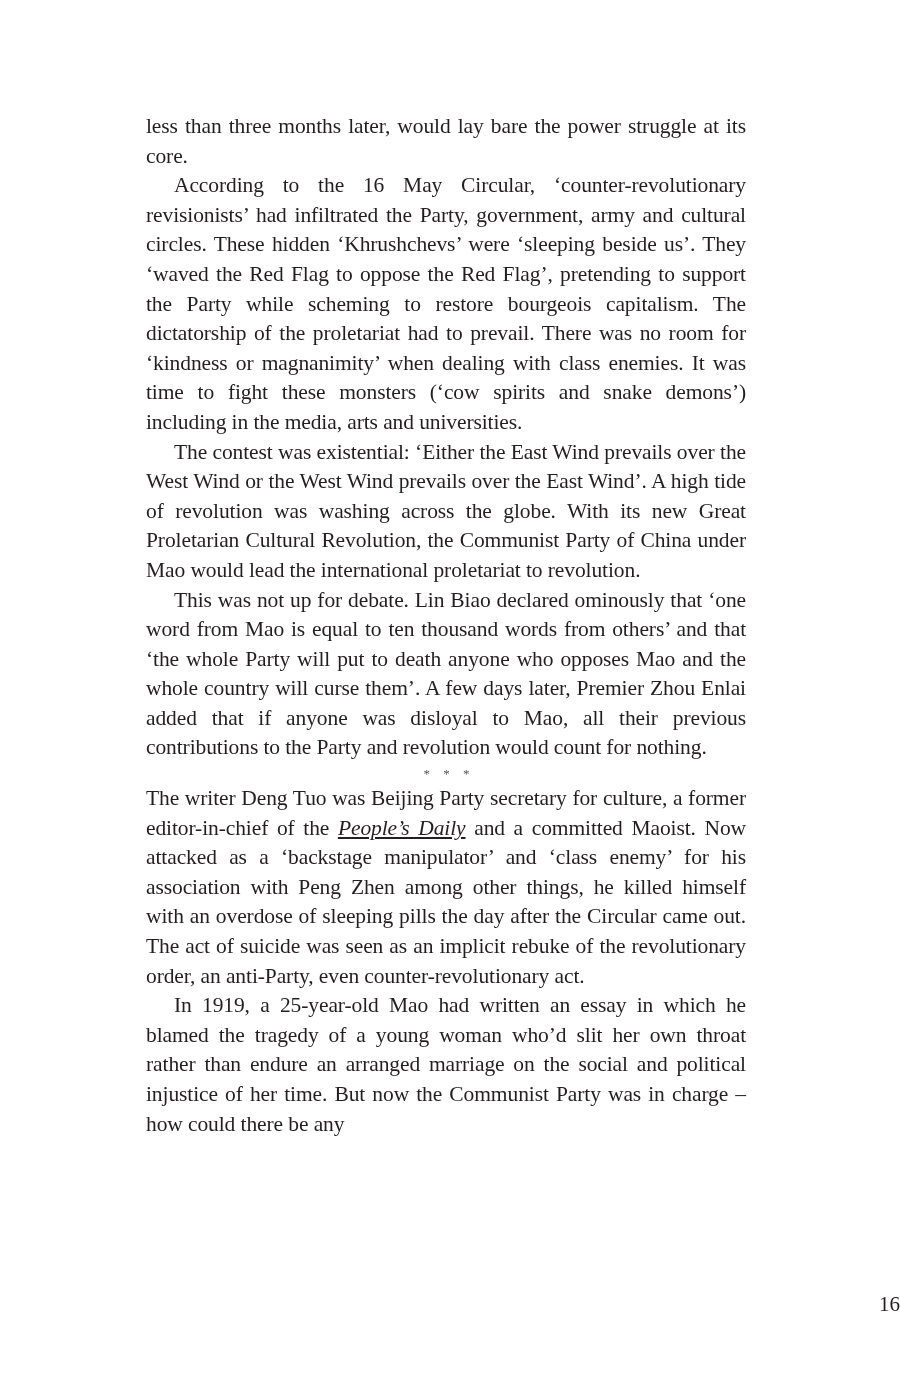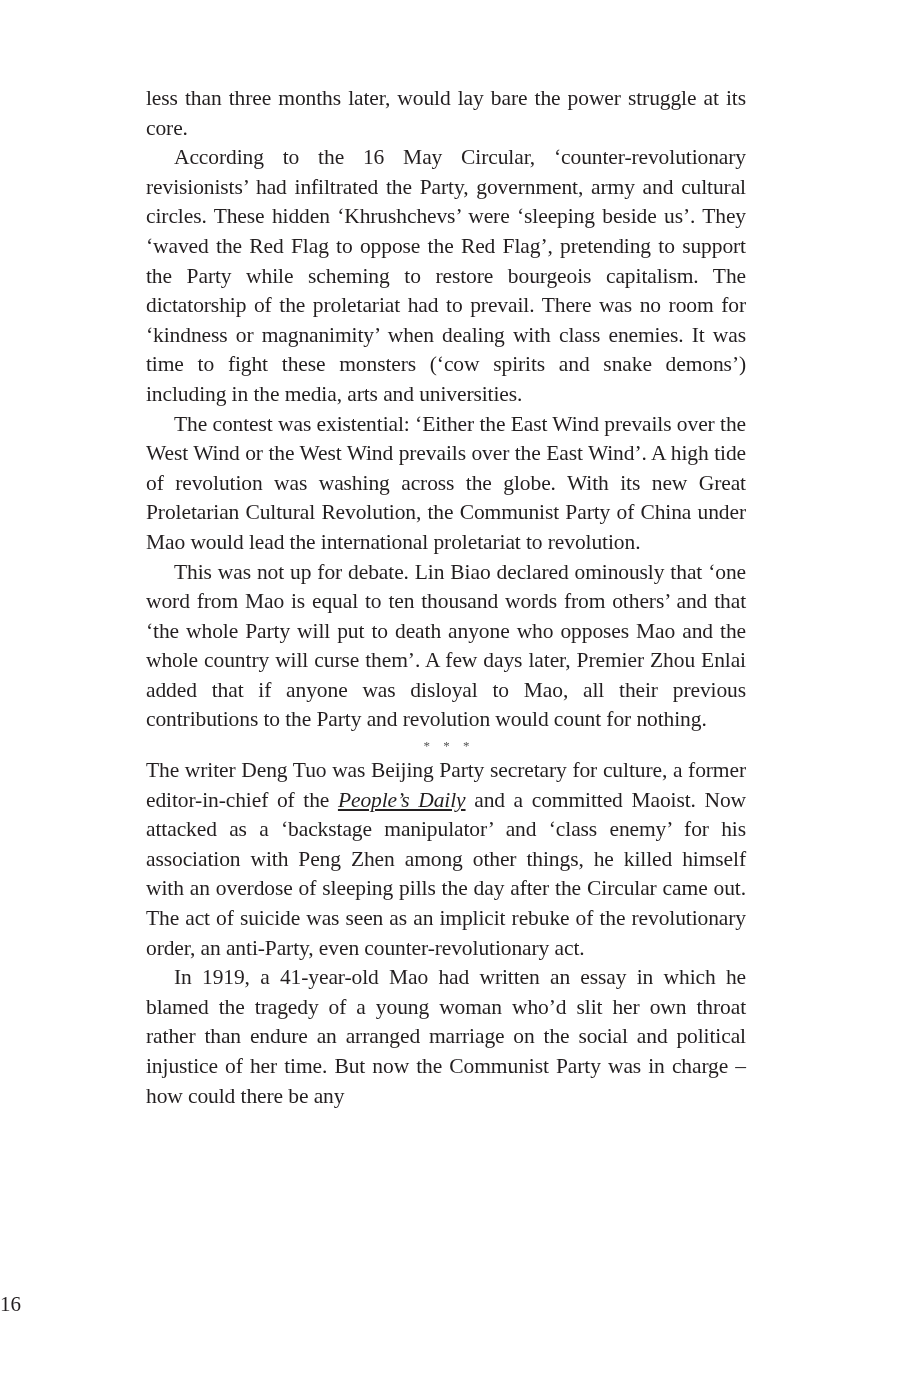--- a/index.html
+++ b/index.html
@@ -11,21 +11,21 @@
       width: 900px;
       height: 1390px;
       position: relative;
       overflow: hidden;
       font-family: "Liberation Serif", "DejaVu Serif", serif;
       color: #231f20;
     }
     .page {
       position: absolute;
       left: 146px;
-      top: 84px;
+      top: 112px;
       width: 600px;
     }
     .para {
       margin: 0;
       font-size: 21.5px;
       line-height: 29.6px;
       text-align: justify;
       text-align-last: left;
       hyphens: manual;
       letter-spacing: -0.1px;
@@ -41,36 +41,36 @@
       color: #555555;
       letter-spacing: 5px;
       margin: 1px 0 0 0;
       padding-left: 6px;
     }
     .folio {
       position: absolute;
       left: 0;
       width: 900px;
       top: 1292px;
-      text-align: left;
+      text-align: right;
       font-size: 21px;
       line-height: 24px;
       color: #231f20;
     }
     em { font-style: italic; text-decoration: underline; }
   </style>
 </head>
 <body>
 
 <div class="page">
   <p class="para">less than three months later, would lay bare the power struggle at its core.</p>
   <p class="para indent">According to the 16 May Circular, ‘counter-revolutionary revisionists’ had infiltrated the Party, government, army and cultural circles. These hidden ‘Khrushchevs’ were ‘sleeping beside us’. They ‘waved the Red Flag to oppose the Red Flag’, pretending to support the Party while scheming to restore bourgeois capitalism. The dictatorship of the proletariat had to prevail. There was no room for ‘kindness or magnanimity’ when dealing with class enemies. It was time to fight these monsters (‘cow spirits and snake demons’) including in the media, arts and universities.</p>
   <p class="para indent">The contest was existential: ‘Either the East Wind prevails over the West Wind or the West Wind prevails over the East Wind’. A high tide of revolution was washing across the globe. With its new Great Proletarian Cultural Revolution, the Communist Party of China under Mao would lead the international proletariat to revolution.</p>
   <p class="para indent">This was not up for debate. Lin Biao declared ominously that ‘one word from Mao is equal to ten thousand words from others’ and that ‘the whole Party will put to death anyone who opposes Mao and the whole country will curse them’. A few days later, Premier Zhou Enlai added that if anyone was dis­loyal to Mao, all their previous contributions to the Party and revolution would count for nothing.</p>
 
   <div class="ornament">* * *</div>
 
   <p class="para"><span>The writer Deng Tuo was Beijing Party secretary for culture, a former editor-in-chief of the </span><em>People’s Daily</em><span> and a commit­ted Maoist. Now attacked as a ‘backstage manipulator’ and ‘class enemy’ for his association with Peng Zhen among other things, he killed himself with an overdose of sleeping pills the day after the Circular came out. The act of suicide was seen as an implicit rebuke of the revolutionary order, an anti-Party, even counter-revolutionary act.</span></p>
 
-  <p class="para indent">In 1919, a 41-year-old Mao had written an essay in which he blamed the tragedy of a young woman who’d slit her own throat rather than endure an arranged marriage on the social and political injustice of her time. But now the Communist Party was in charge – how could there be any</p>
+  <p class="para indent">In 1919, a 25-year-old Mao had written an essay in which he blamed the tragedy of a young woman who’d slit her own throat rather than endure an arranged marriage on the social and political injustice of her time. But now the Communist Party was in charge – how could there be any</p>
 </div>
 
 <div class="folio">16</div>
 
 </body></html>

